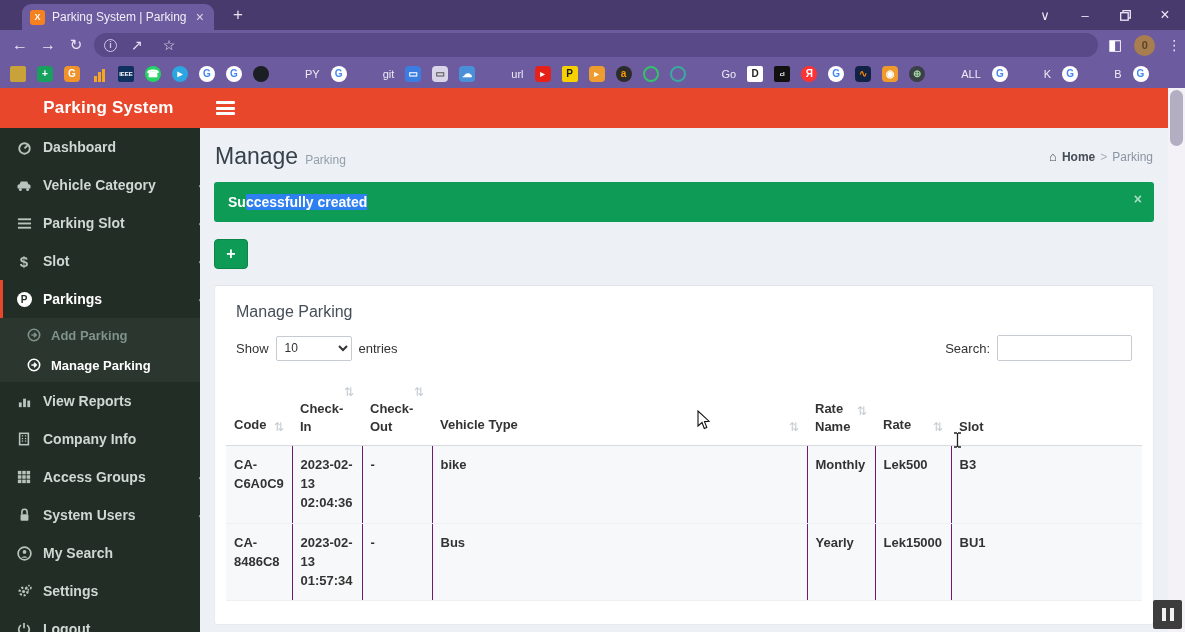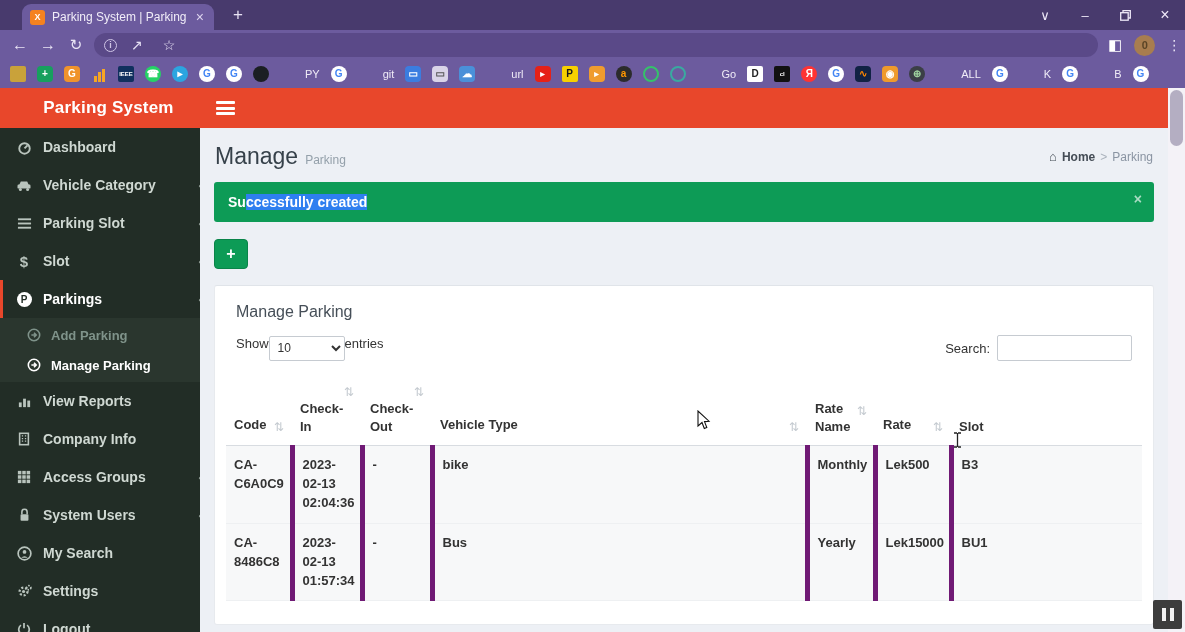--- a/index.html
+++ b/index.html
@@ -95,35 +95,35 @@
   .alert-close { position:absolute; right:12px; top:9px; color:rgba(255,255,255,.65); font-size:14px; }
 
   .btn-add { margin-top:17px; width:34px; height:30px; background:#0d9b56; border:1px solid #0a8449;
              border-radius:4px; color:#fff; font-size:16px; font-weight:bold; display:flex;
              align-items:center; justify-content:center; }
 
   .card { margin-top:16px; background:#fff; border:1px solid #e7eaee; border-top:1px solid #e0e4e9;
           border-radius:3px; padding:10px 11px; height:340px; }
   .card-title { font-size:16px; color:#464f58; padding:7px 10px 14px; }
   .controls { display:flex; justify-content:space-between; align-items:center; padding:0 10px 12px; font-size:13px; color:#333; }
-  .length { display:flex; }
+  .length { display:flex; align-items:center; gap:7px; }
   .length select { height:25px; width:76px; border:1px solid #c6cbd1; border-radius:2px; font-size:12px;
                    color:#333; padding:0 4px; background:#fff; font-family:"Liberation Sans", sans-serif; }
   .searchbox { display:flex; align-items:center; gap:7px; }
   .searchbox input { height:26px; width:135px; border:1px solid #c6cbd1; border-radius:2px; padding:0 6px;
                      font-size:13px; font-family:"Liberation Sans", sans-serif; }
 
   table { width:100%; border-collapse:collapse; font-size:13px; color:#333; table-layout:fixed; }
   thead th { text-align:left; vertical-align:bottom; font-weight:bold; padding:8px 8px 10px;
              border-bottom:1px solid #d8dce1; line-height:1.35; }
   th .thl { display:inline-block; vertical-align:bottom; }
   th .w46 { max-width:46px; } th .w40 { max-width:40px; }
   th .sort { float:right; color:#c3c9cf; font-size:12px; font-weight:normal; margin-top:3px; }
   tbody td { vertical-align:top; font-weight:bold; padding:10px 8px; line-height:1.45;
-             border-bottom:1px solid #eef0f2; border-right:5px solid #701a75; }
+             border-bottom:1px solid #eef0f2; border-right:1px solid #701a75; }
   tbody td:last-child { border-right:none; }
   tbody tr.odd { background:#f7f8f9; }
 
   
   .scrollbar { position:absolute; top:88px; right:0; width:17px; bottom:0; background:#f4f2f7; }
   .scroll-thumb { position:absolute; top:2px; left:2px; right:2px; height:56px; background:#b4aec2; border-radius:7px; }
 
   
   .cursor-arrow { position:absolute; left:697px; top:410px; width:14px; height:21px; z-index:50; }
   .cursor-ibeam { position:absolute; left:953px; top:432px; width:9px; height:16px; z-index:50; }

